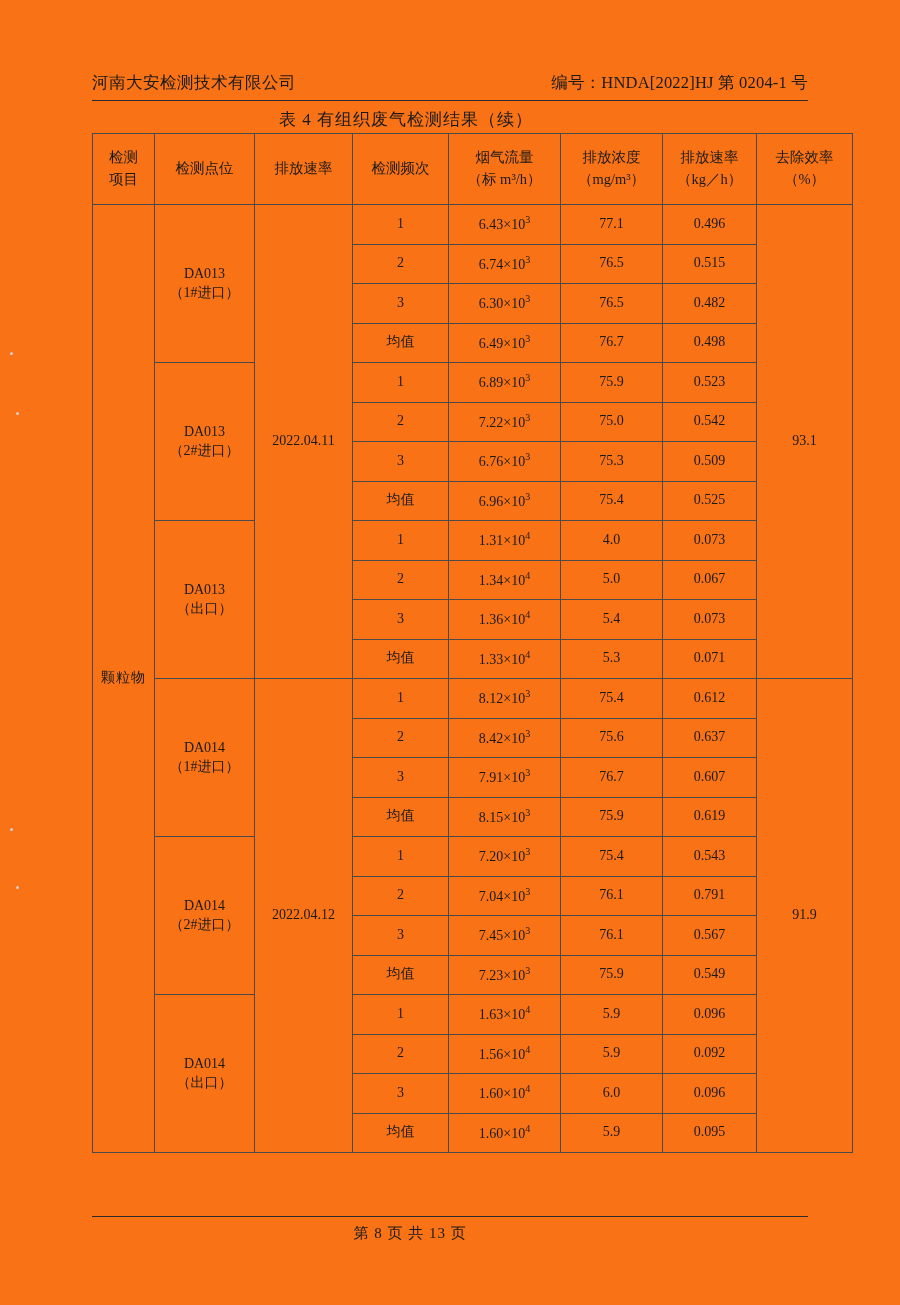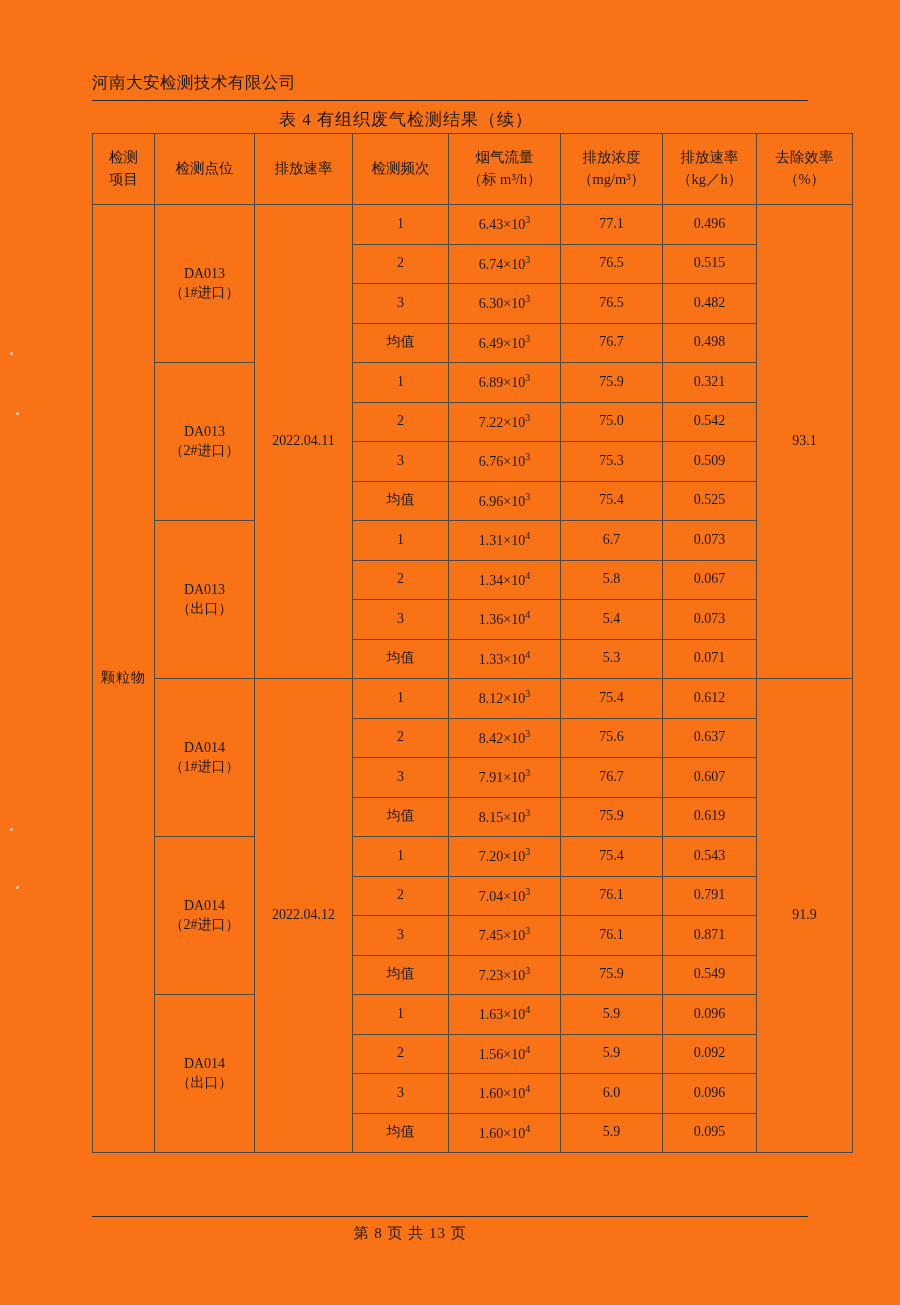--- a/index.html
+++ b/index.html
@@ -128,20 +128,21 @@
 
 <div class="page">
 
   <div class="speck" style="top:352px;left:10px;"></div>
   <div class="speck" style="top:412px;left:16px;"></div>
   <div class="speck" style="top:828px;left:10px;"></div>
   <div class="speck" style="top:886px;left:16px;"></div>
 
   <div class="header">
     <div class="company">河南大安检测技术有限公司</div>
+    <div class="docno">编号：HNDA[2022]HJ 第 0204-1 号</div>
   </div>
   <div class="header-rule"></div>
 
   <div class="table-title">表 4  有组织废气检测结果（续）</div>
 
   <table class="main">
     <colgroup>
       <col class="colitem">
         <col class="colsite">
         <col class="coltime">
@@ -221,21 +222,21 @@
           <td class="data">0.498</td>
         </tr>
         <tr>
           <td class="data site-cell" rowspan="4">
             <div>DA013</div>
             <div>（2#进口）</div>
           </td>
           <td class="data">1</td>
           <td class="data"><span>6.89×10</span><span class="sup">3</span></td>
           <td class="data">75.9</td>
-          <td class="data">0.321</td>
+          <td class="data">0.523</td>
         </tr>
         <tr>
           <td class="data">2</td>
           <td class="data"><span>7.22×10</span><span class="sup">3</span></td>
           <td class="data">75.0</td>
           <td class="data">0.542</td>
         </tr>
         <tr>
           <td class="data">3</td>
           <td class="data"><span>6.76×10</span><span class="sup">3</span></td>
@@ -248,27 +249,27 @@
           <td class="data">75.4</td>
           <td class="data">0.525</td>
         </tr>
         <tr>
           <td class="data site-cell" rowspan="4">
             <div>DA013</div>
             <div>（出口）</div>
           </td>
           <td class="data">1</td>
           <td class="data"><span>1.31×10</span><span class="sup">4</span></td>
-          <td class="data">6.7</td>
+          <td class="data">4.0</td>
           <td class="data">0.073</td>
         </tr>
         <tr>
           <td class="data">2</td>
           <td class="data"><span>1.34×10</span><span class="sup">4</span></td>
-          <td class="data">5.8</td>
+          <td class="data">5.0</td>
           <td class="data">0.067</td>
         </tr>
         <tr>
           <td class="data">3</td>
           <td class="data"><span>1.36×10</span><span class="sup">4</span></td>
           <td class="data">5.4</td>
           <td class="data">0.073</td>
         </tr>
         <tr>
           <td class="data">均值</td>
@@ -319,21 +320,21 @@
         <tr>
           <td class="data">2</td>
           <td class="data"><span>7.04×10</span><span class="sup">3</span></td>
           <td class="data">76.1</td>
           <td class="data">0.791</td>
         </tr>
         <tr>
           <td class="data">3</td>
           <td class="data"><span>7.45×10</span><span class="sup">3</span></td>
           <td class="data">76.1</td>
-          <td class="data">0.871</td>
+          <td class="data">0.567</td>
         </tr>
         <tr>
           <td class="data">均值</td>
           <td class="data"><span>7.23×10</span><span class="sup">3</span></td>
           <td class="data">75.9</td>
           <td class="data">0.549</td>
         </tr>
         <tr>
           <td class="data site-cell" rowspan="4">
             <div>DA014</div>

